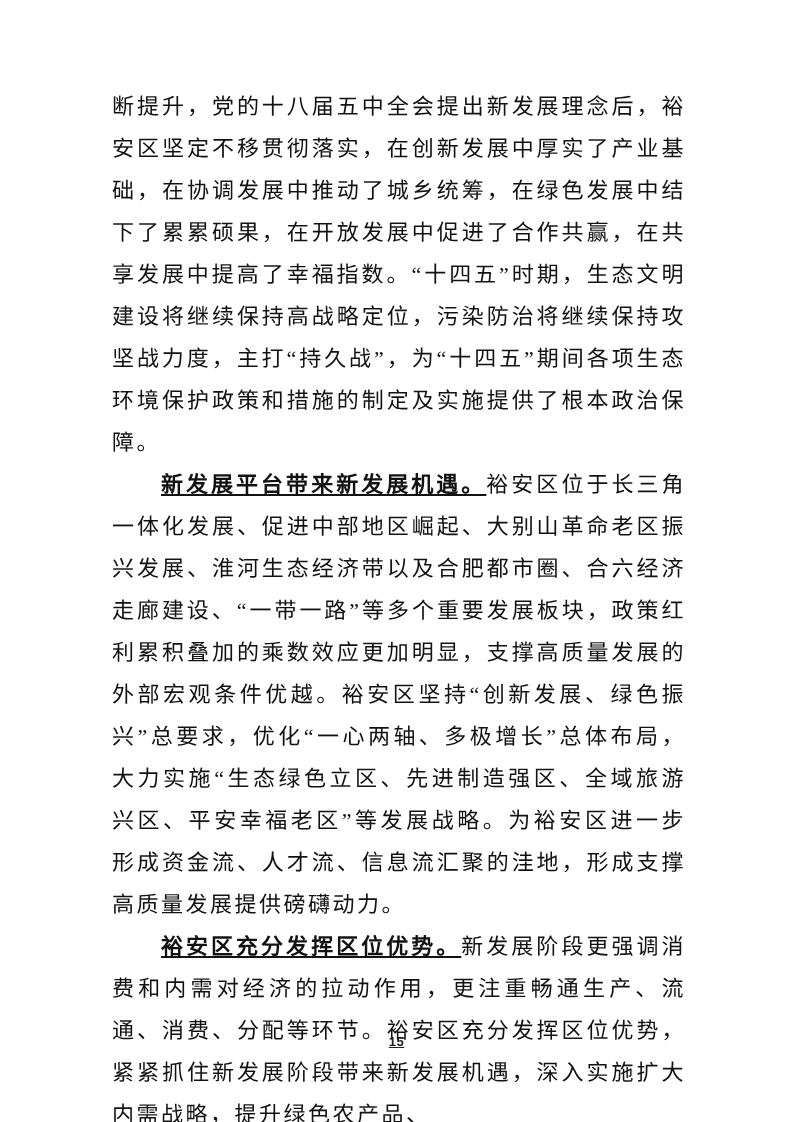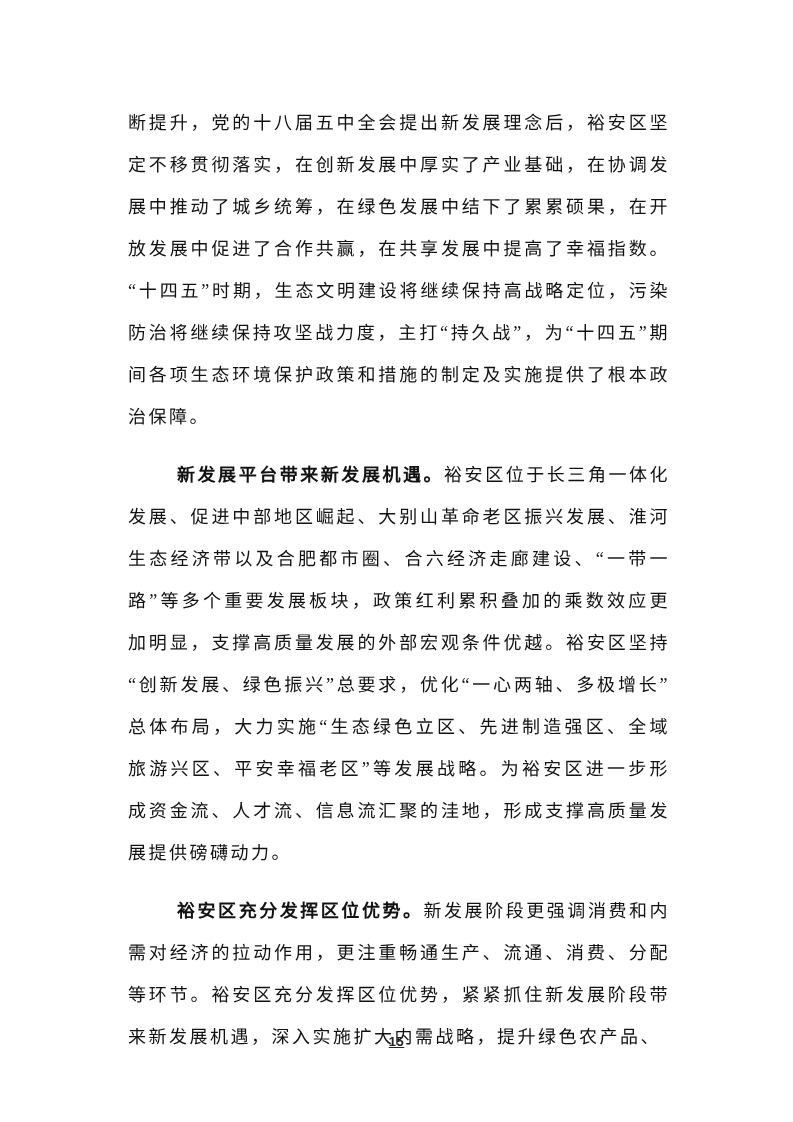--- a/index.html
+++ b/index.html
@@ -16,33 +16,34 @@
     font-family: "Liberation Serif", "DejaVu Serif", serif;
     color: #121212;
   }
   .content {
     position: absolute;
     left: 112px;
     top: 86px;
     width: 574px;
   }
   .para {
-    margin: 16px;
-    font-size: 18px;
+    margin: 0;
+    font-size: 22px;
     line-height: 42px;
     letter-spacing: 2.5px;
     text-align: justify;
     text-justify: inter-ideograph;
     word-break: break-all;
   }
   .para.indent {
     text-indent: 49px;
   }
   .lead {
     font-weight: 700;
+    text-decoration: underline;
   }
   .page-num {
     position: absolute;
     top: 1034px;
     left: 0;
     width: 100%;
     text-align: center;
     font-size: 13px;
     font-weight: 700;
     color: #222222;

